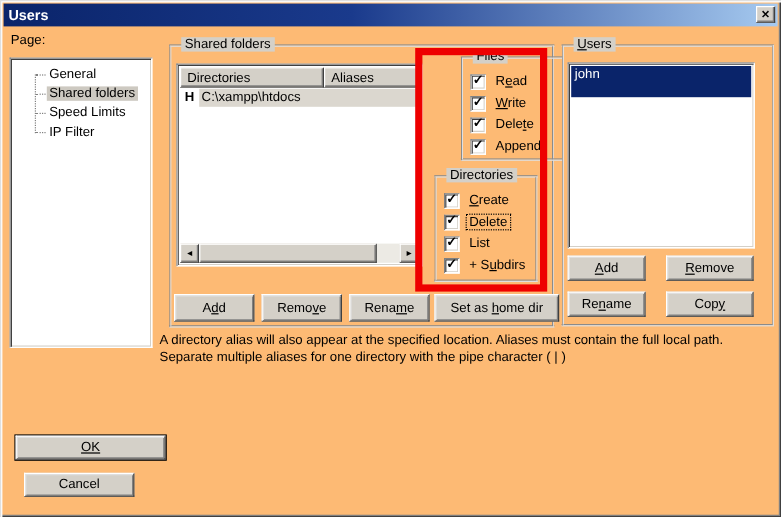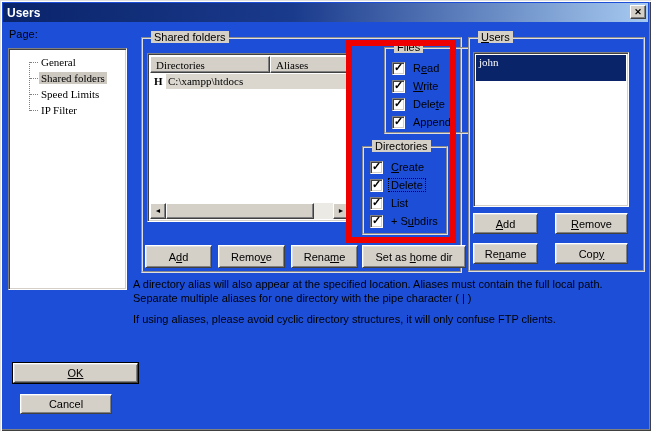--- a/index.html
+++ b/index.html
@@ -1,20 +1,20 @@
 <!DOCTYPE html>
 <html><head>
 <meta charset="utf-8">
 <style>
   html,body{margin:0;padding:0;background:#ffffff;}
   *{box-sizing:border-box;}
   body{font-family:"Liberation Sans",sans-serif;-webkit-font-smoothing:none;}
 
   #dialog{
-    position:relative;width:651px;height:431px;background:#1d4ed8;overflow:hidden;
+    position:relative;width:651px;height:431px;background:#fdba74;overflow:hidden;
     box-shadow:inset 1px 1px 0 #DFDFDF, inset 2px 2px 0 #FFFFFF,
                inset -1px -1px 0 #404040, inset -2px -2px 0 #808080;
     font-size:11px;color:#000;
   }
 
   
   #titlebar{
     position:absolute;left:3px;top:3px;width:645px;height:19px;
     background:linear-gradient(90deg,#0A246A 0%,#1A3A8C 45%,#A6CAF0 100%);
     display:flex;align-items:center;
@@ -34,21 +34,20 @@
     border:1px solid;border-color:#FFFFFF #404040 #404040 #FFFFFF;
     box-shadow:inset 1px 1px 0 #DFDFDF, inset -1px -1px 0 #808080;
     display:flex;align-items:center;justify-content:center;
     font-size:11px;cursor:default;white-space:nowrap;
   }
   .btn.default{box-shadow:0 0 0 1px #000, inset 1px 1px 0 #DFDFDF, inset -1px -1px 0 #808080;}
   .sunken{
     background:#fff;
     border:1px solid;border-color:#808080 #FFFFFF #FFFFFF #808080;
     box-shadow:inset 1px 1px 0 #404040, inset -1px -1px 0 #D4D0C8;
-    font-family:Liberation Serif, serif;
   }
   .groupbox{position:absolute;border:2px groove #DFDFDF;}
   .group-label{
     position:absolute;top:-8px;left:8px;background:#D4D0C8;padding:0 3px;line-height:12px;
   }
   .accel{text-decoration:underline;}
 
   
   #page-label{position:absolute;left:9px;top:28px;}
   #page-listbox{position:absolute;left:8px;top:48px;width:119px;height:242px;}
@@ -271,20 +270,19 @@
     <span><span></span><span class="accel">R</span><span>emove</span></span>
   </div>
   <div id="u-rename" class="btn">
     <span><span>Re</span><span class="accel">n</span><span>ame</span></span>
   </div>
   <div id="u-copy" class="btn">
     <span><span>Cop</span><span class="accel">y</span><span></span></span>
   </div>
 
   <div id="note1">A directory alias will also appear at the specified location. Aliases must contain the full local path. Separate multiple aliases for one directory with the pipe character ( | )</div>
-  <div id="note2">If using aliases, please avoid cyclic directory structures, it will only confuse FTP clients.</div>
 
   <div id="ok-btn" class="btn default">OK</div>
   <div id="cancel-btn" class="btn">Cancel</div>
 
   <div id="annotation-rect"></div>
 
 </div>
 
 </body></html>

